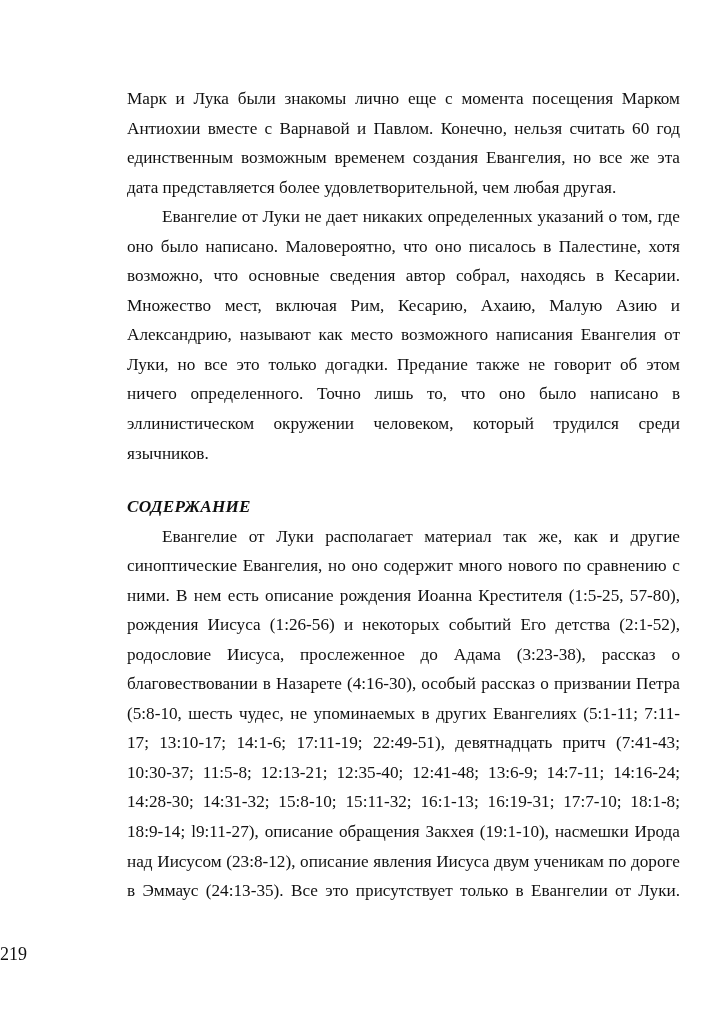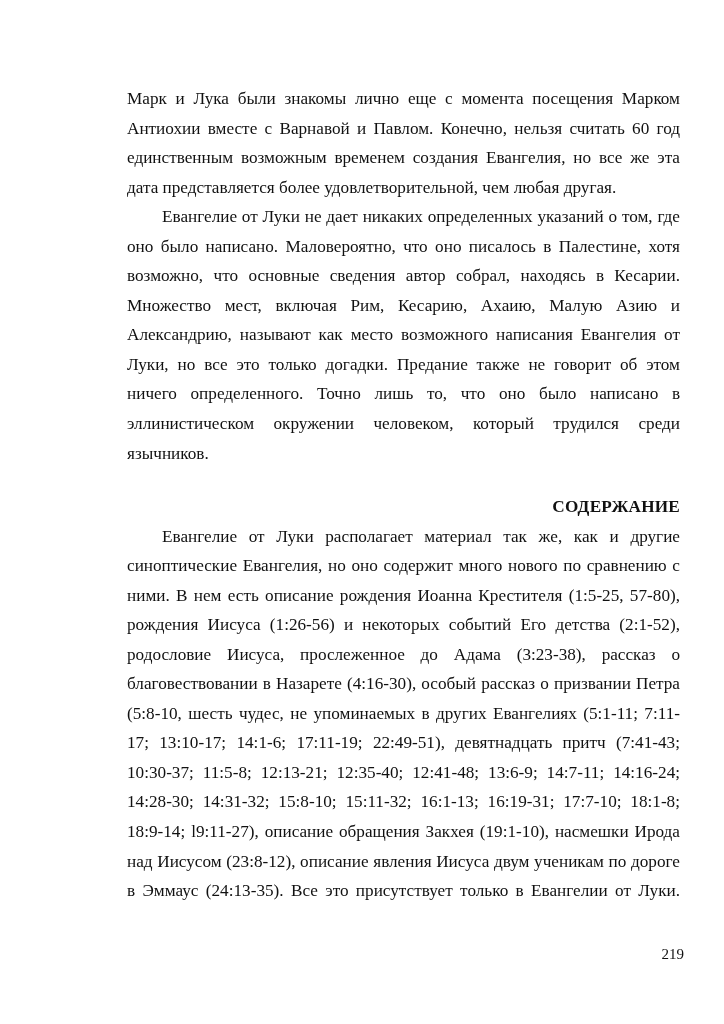--- a/index.html
+++ b/index.html
@@ -33,33 +33,34 @@
   .block-b { top: 492px; }
   .para {
     margin: 0;
     text-align: justify;
     text-align-last: left;
   }
   .para.justify-last { text-align-last: justify; }
   .indent { text-indent: 35px; font-family: Liberation Serif, serif; }
   .heading {
     margin: 0;
-    text-align: right;
+    text-align: left;
     font-weight: bold;
     font-size: 17.2px;
     line-height: 29.55px;
     letter-spacing: 0.2px;
+    font-style: italic;
   }
   .page-number {
     position: absolute;
     top: 944px;
     left: 0;
     width: 684px;
-    text-align: right;
-    font-size: 15px;
+    text-align: left;
+    font-size: 18px;
     line-height: 20px;
   }
 </style>
 </head>
 <body>
 
 <div class="page">
 
   <div class="text-block block-a">
     <p class="para">Марк и Лука были знакомы лично еще с момента посещения Марком Антиохии вместе с Варнавой и Павлом. Конечно, нельзя считать 60 год единственным возможным временем создания Евангелия, но все же эта дата представляется более удовлетворительной, чем любая другая.</p>

